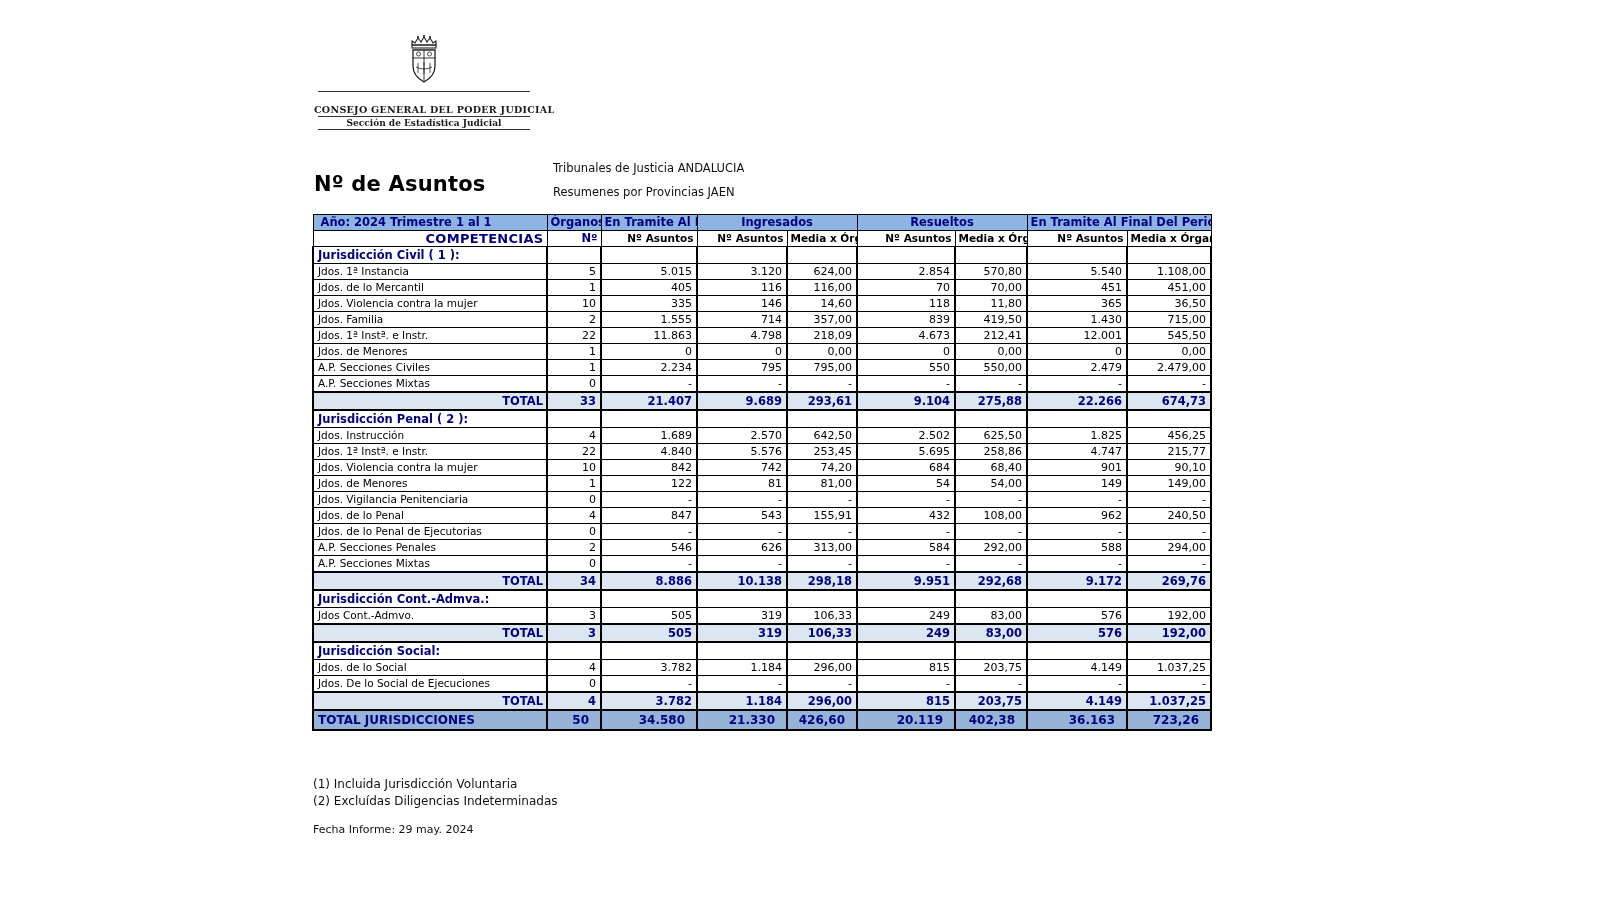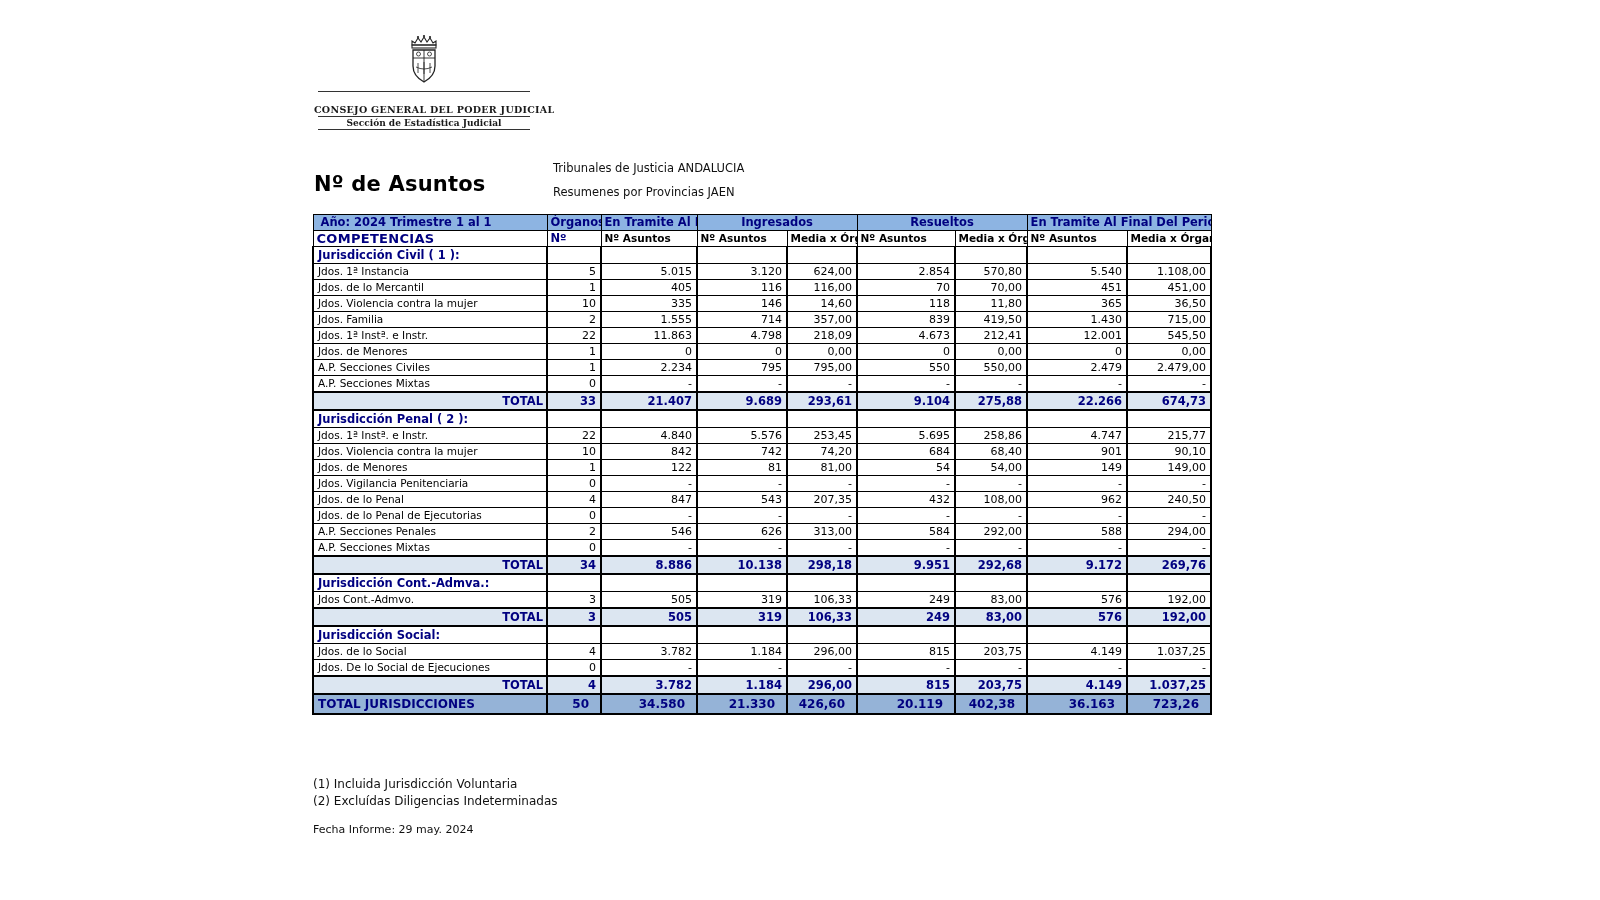--- a/index.html
+++ b/index.html
@@ -131,21 +131,21 @@
     text-align: left;
     font-size: 11.5px;
     padding-left: 7px;
   }
 
   
   .sub-hdr td {
     background: #ffffff;
     color: #000000;
     font-weight: bold;
-    text-align: left;
+    text-align: right;
     height: 42px;
     line-height: 12px;
     white-space: normal;
     font-size: 10.5px;
     border-left: 2px solid #000;
     border-right: 2px solid #000;
     border-bottom: 2px solid #000;
   }
   .sub-hdr td.comp {
     color: #000080;
@@ -419,20 +419,31 @@
           <td></td>
           <td></td>
           <td></td>
           <td></td>
           <td></td>
           <td></td>
           <td></td>
           <td></td>
         </tr>
         <tr class="data">
+          <td class="lbl">Jdos. Instrucción</td>
+          <td class="val">4</td>
+          <td class="val">1.689</td>
+          <td class="val">2.570</td>
+          <td class="val">642,50</td>
+          <td class="val">2.502</td>
+          <td class="val">625,50</td>
+          <td class="val">1.825</td>
+          <td class="val">456,25</td>
+        </tr>
+        <tr class="data">
           <td class="lbl">Jdos. 1ª Instª. e Instr.</td>
           <td class="val">22</td>
           <td class="val">4.840</td>
           <td class="val">5.576</td>
           <td class="val">253,45</td>
           <td class="val">5.695</td>
           <td class="val">258,86</td>
           <td class="val">4.747</td>
           <td class="val">215,77</td>
         </tr>
@@ -467,21 +478,21 @@
           <td class="val">-</td>
           <td class="val">-</td>
           <td class="val">-</td>
           <td class="val">-</td>
         </tr>
         <tr class="data">
           <td class="lbl">Jdos. de lo Penal</td>
           <td class="val">4</td>
           <td class="val">847</td>
           <td class="val">543</td>
-          <td class="val">207,35</td>
+          <td class="val">155,91</td>
           <td class="val">432</td>
           <td class="val">108,00</td>
           <td class="val">962</td>
           <td class="val">240,50</td>
         </tr>
         <tr class="data">
           <td class="lbl">Jdos. de lo Penal de Ejecutorias</td>
           <td class="val">0</td>
           <td class="val">-</td>
           <td class="val">-</td>

